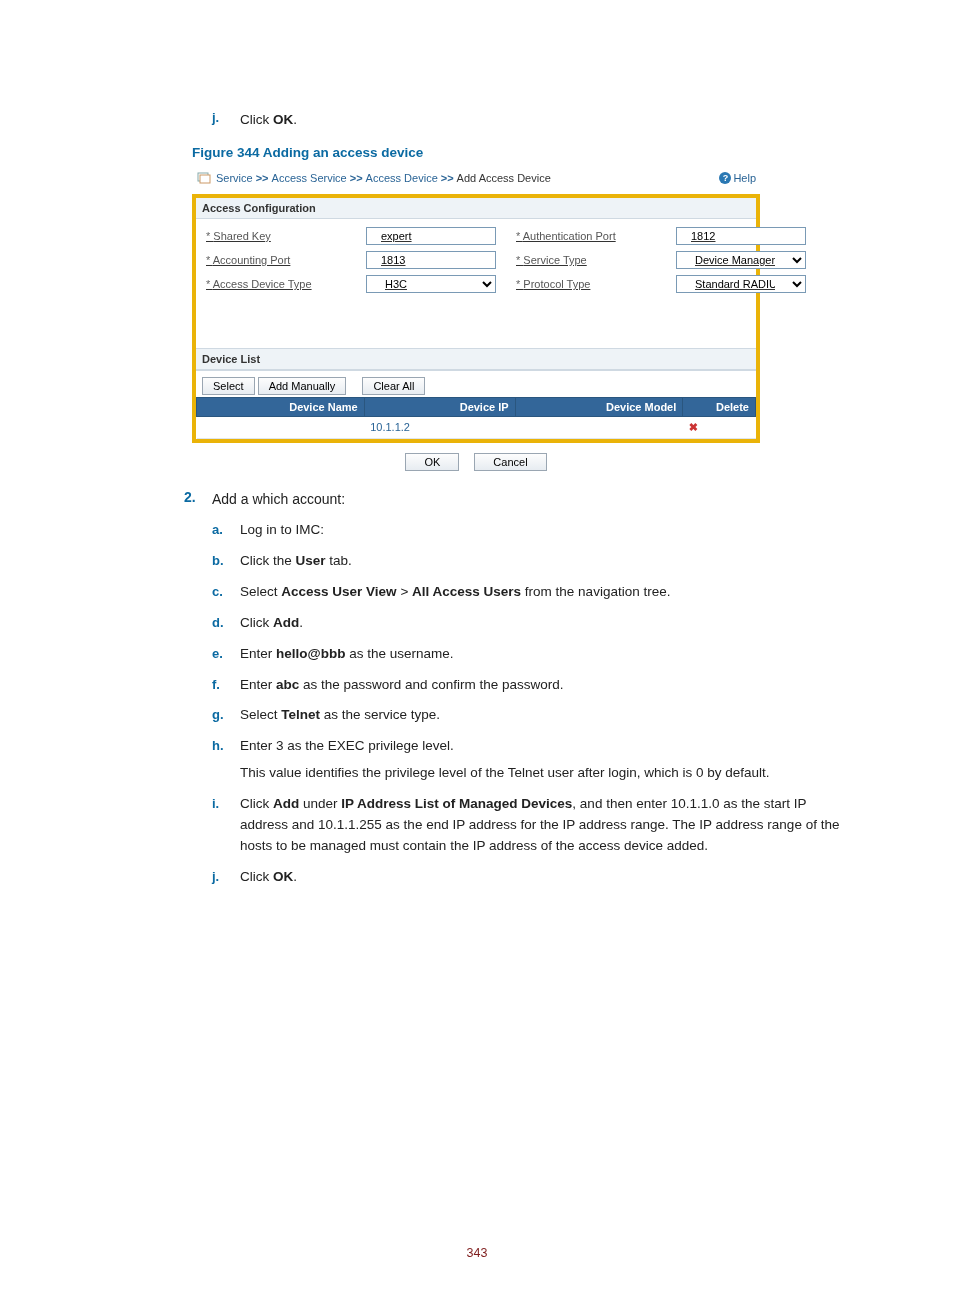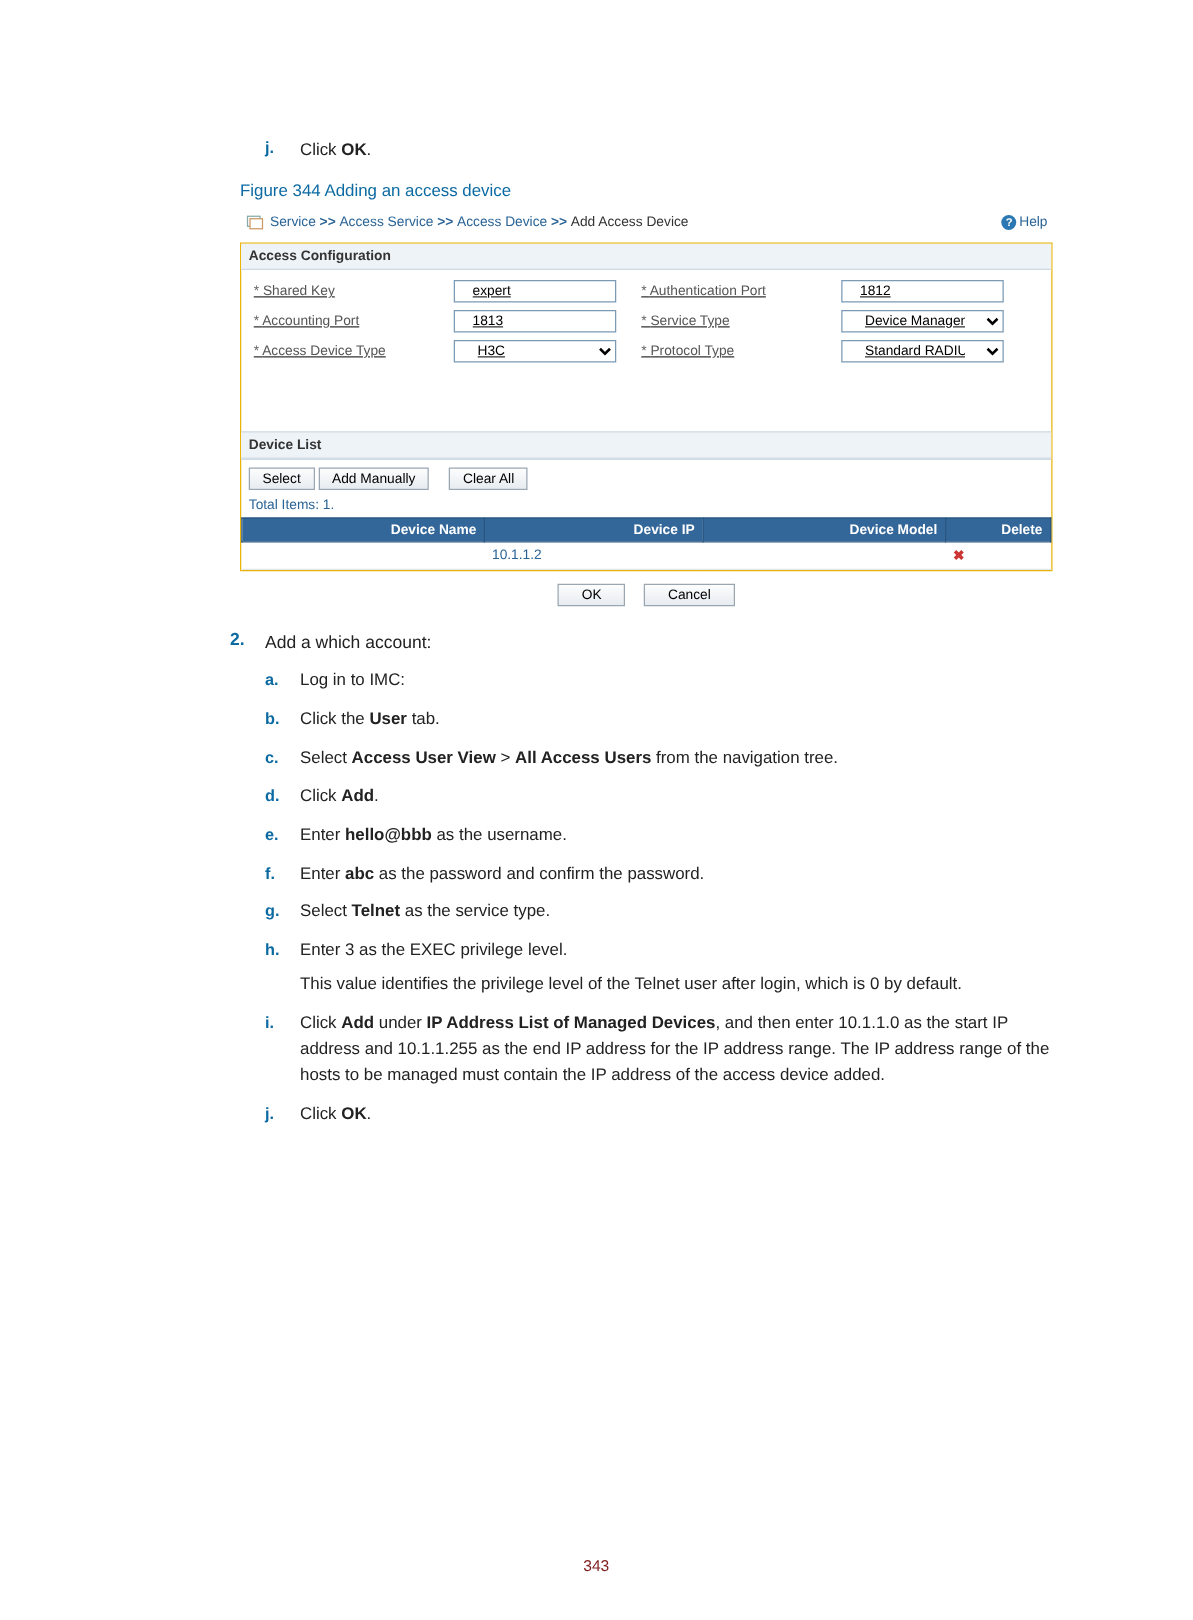--- a/index.html
+++ b/index.html
@@ -30,45 +30,45 @@
   ol.alpha > li { display: flex; margin: 10px 0 0 0; }
   .alpha-marker {
     color: #0b6aa2; font-weight: bold; width: 28px; flex: none;
     font-size: 13px;
   }
   .alpha-body { font-size: 13.5px; line-height: 1.55; }
   .alpha-body .supplement { margin-top: 6px; }
   b { font-weight: bold; }
 
   .fig-caption {
-    color: #0b6aa2; font-weight: normal; font-size: 13.5px;
+    color: #0b6aa2; font-weight: bold; font-size: 13.5px;
     margin: 14px 0 6px 82px;
   }
 
   
   .screenshot {
     margin: 0 0 0 82px;
-    width: 650px;
+    width: 568px;
     font-size: 11px;
     color: #333;
     background: #fff;
   }
   .bc-row { display:flex; align-items:center; padding:4px 4px; }
   .bc-icon { width:16px; height:16px; display:inline-block; margin-right:4px;
     background: linear-gradient(#fff,#fff);
     position:relative; }
   .bc-icon svg { width:16px; height:16px; }
   .bc-link { color:#2a6496; }
   .bc-sep { color:#2a6496; margin:0 3px; font-weight:bold; }
   .bc-current { color:#333; }
   .help { margin-left:auto; color:#2a6496; display:flex; align-items:center; gap:2px; cursor:pointer;}
   .help-icon { width:12px; height:12px; border-radius:50%; background:#2a78b3; color:#fff;
     display:inline-flex; align-items:center; justify-content:center; font-size:9px; font-weight:bold;}
 
-  .panel { border:1px solid #eab308; margin-top:4px; }
+  .panel { border:4px solid #eab308; margin-top:4px; }
   .panel-h { background:#eef3f7; border-bottom:1px solid #cfd9e2; padding:4px 6px; font-weight:bold; color:#333;}
   .panel-body { padding:8px 10px;text-decoration:underline; }
 
   .cfg-grid { display:grid; grid-template-columns: 150px 140px 150px 140px; row-gap:6px; column-gap:10px; align-items:center;}
   .lbl { color:#555; }
   .lbl::before { content:"* "; color:#666; }
   input.txt, select.sel {
     font-size:11px; height:18px; border:1px solid #7a9ab5; background:#fff;
     padding:0 14px; box-sizing:border-box; width:130px;
   }
@@ -164,21 +164,20 @@
         </div>
       </div>
 
       <div class="panel-h" style="border-top:1px solid #cfd9e2;margin-top:47px;">Device List</div>
       <div class="dl-toolbar">
         <button class="btn">Select</button>
         <button class="btn">Add Manually</button>
         <span style="display:inline-block; width:10px;"></span>
         <button class="btn">Clear All</button>
       </div>
-      <div class="total">Total Items: 1.</div>
       <table class="devtab">
         <thead>
           <tr>
             <th style="width:30%;">Device Name</th>
             <th style="width:27%;">Device IP</th>
             <th style="width:30%;">Device Model</th>
             <th style="width:13%;">Delete</th>
           </tr>
         </thead>
         <tbody>

